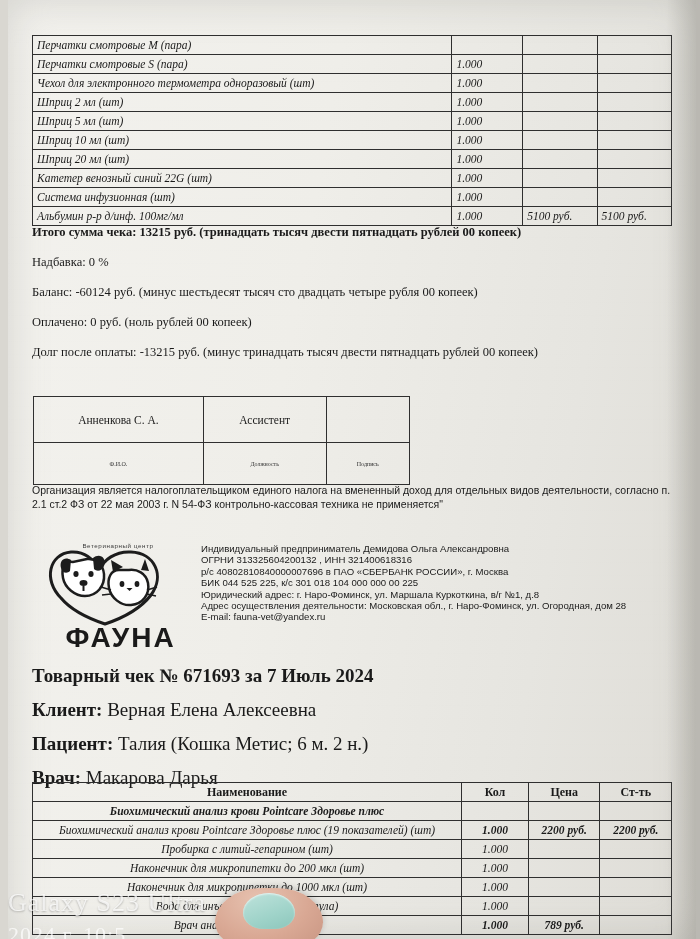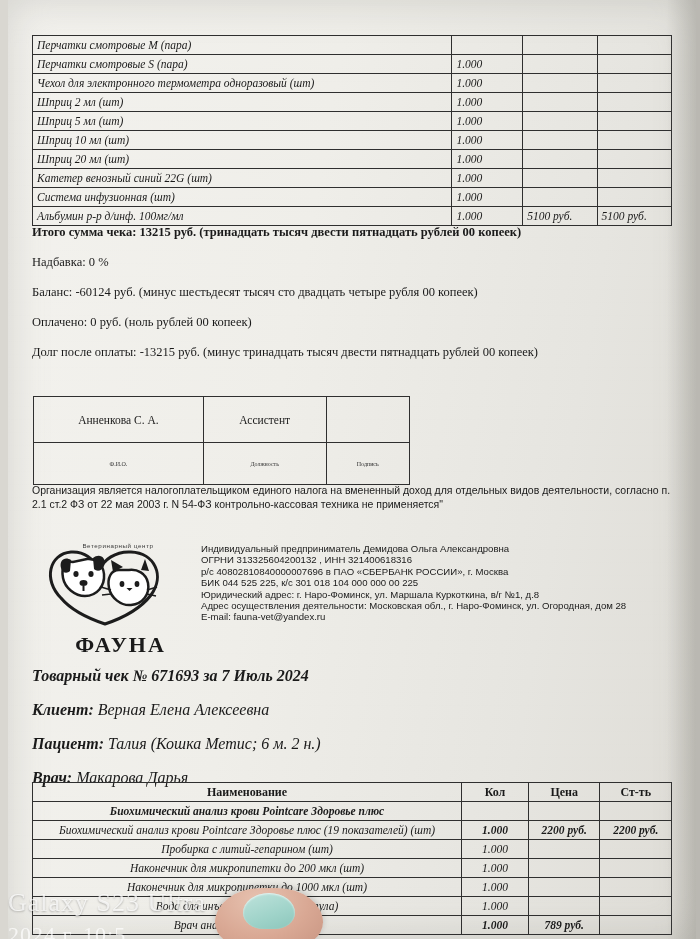--- a/index.html
+++ b/index.html
@@ -62,30 +62,30 @@
 
   
   .legal{position:absolute;left:24px;top:483px;width:648px;font-size:10.5px;line-height:14px;font-family:"Liberation Sans",sans-serif;}
 
   
   .company{position:absolute;left:193px;top:543px;width:478px;font-size:9.6px;line-height:11.4px;font-family:"Liberation Sans",sans-serif;}
 
   
   .logo{position:absolute;left:33px;top:540px;width:150px;height:110px;}
   .logo .word{
-    position:absolute;left:12px;top:92px;width:135px;text-align:center;
-    font-size:22px;font-weight:bold;letter-spacing:2px;font-family:Liberation Serif, serif;
+    position:absolute;left:12px;top:82px;width:135px;text-align:center;
+    font-size:28px;font-weight:bold;letter-spacing:2px;font-family:Liberation Sans, sans-serif;
   }
   .logo .sub{
     position:absolute;left:2px;top:2px;width:150px;text-align:center;
     font-size:6.2px;letter-spacing:.6px;color:#3a3a3a;font-family:"Liberation Sans",sans-serif;
   }
 
   
-  .rec2{position:absolute;left:24px;top:668px;width:660px;font-size:16px;line-height:15px;font-style:italic;}
+  .rec2{position:absolute;left:24px;top:668px;width:660px;font-size:19px;line-height:15px;}
   .rec2 .h{font-weight:bold;margin-bottom:19px;}
   .rec2 .r{margin-bottom:19px;}
   .rec2 .r b{font-weight:bold;}
 
   
   .tbl2{position:absolute;left:24px;top:782px;width:640px;font-size:11.5px;}
   .tbl2 td,.tbl2 th{border:1px solid #2f2f2f;padding:1.5px 4px;height:15px;line-height:14px;white-space:nowrap;overflow:hidden;text-align:center;}
   .tbl2 th{font-weight:bold;font-size:12px;text-align:center;}
   .tbl2 td.name{width:434px;font-style:italic;}
   .tbl2 td.c{width:68px;font-style:italic;}

